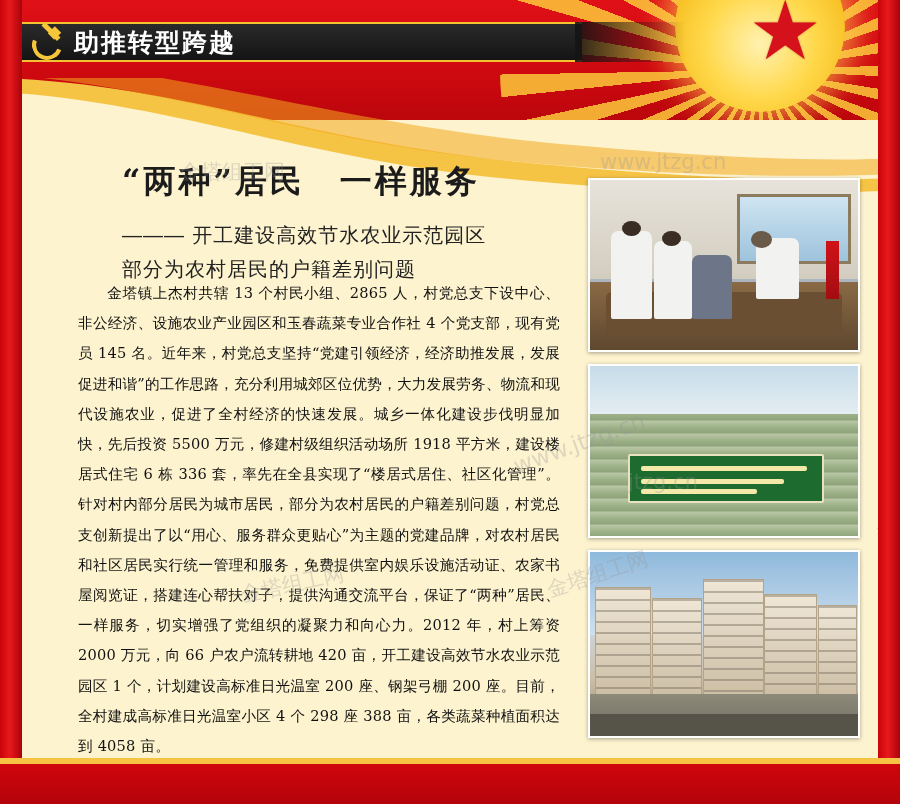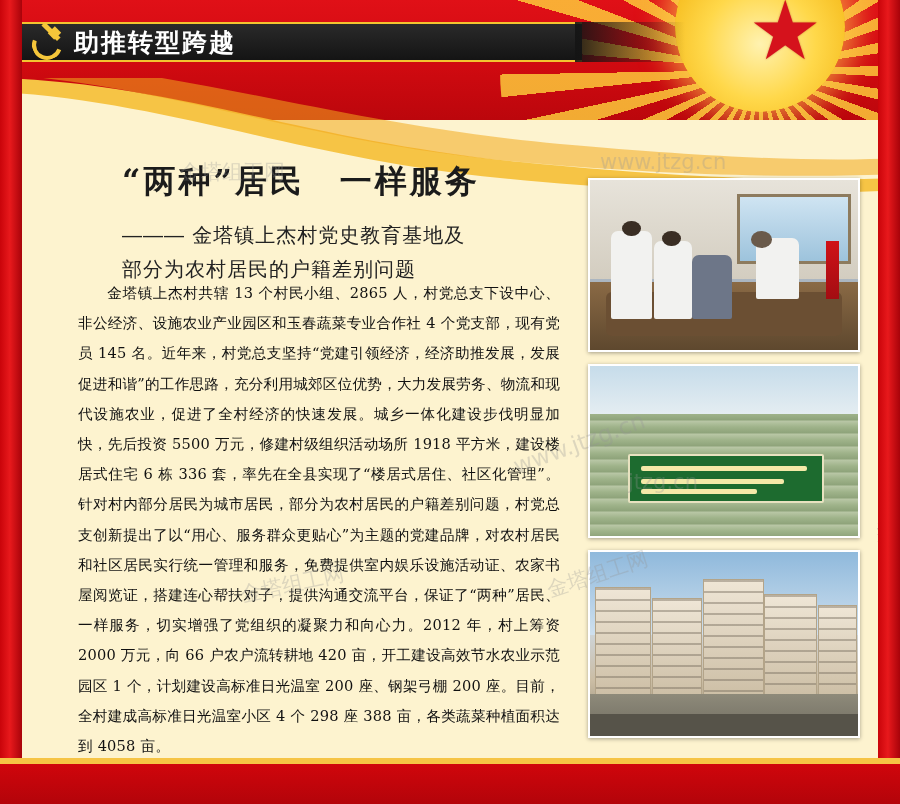--- a/index.html
+++ b/index.html
@@ -310,21 +310,21 @@
     <path d="M0,0 C180,10 300,70 520,92 C680,108 800,112 900,108 L900,120 L0,120 Z" fill="#fdf3cf"></path>
     <path d="M0,0 C180,6 300,62 520,84 C680,100 800,104 900,100 L900,112 C800,118 660,116 500,100 C300,80 170,24 0,14 Z" fill="#f6c445"></path>
     <path d="M0,-20 C200,-6 340,46 560,66 C720,80 820,84 900,80 L900,96 C800,100 660,98 500,82 C300,62 170,8 0,-4 Z" fill="#f2a91e" opacity="0.55"></path>
   </svg>
 
   <div class="content">
 
     <div class="headline-block">
       <div class="headline">“两种”居民　一样服务</div>
       <div class="subhead">
-        <div>――― 金塔镇上杰村党史教育基地及</div>
+        <div>――― 开工建设高效节水农业示范园区</div>
         <div>部分为农村居民的户籍差别问题</div>
       </div>
     </div>
 
     <div class="body-text">金塔镇上杰村共辖 13 个村民小组、2865 人，村党总支下设中心、非公经济、设施农业产业园区和玉春蔬菜专业合作社 4 个党支部，现有党员 145 名。近年来，村党总支坚持“党建引领经济，经济助推发展，发展促进和谐”的工作思路，充分利用城郊区位优势，大力发展劳务、物流和现代设施农业，促进了全村经济的快速发展。城乡一体化建设步伐明显加快，先后投资 5500 万元，修建村级组织活动场所 1918 平方米，建设楼居式住宅 6 栋 336 套，率先在全县实现了“楼居式居住、社区化管理”。针对村内部分居民为城市居民，部分为农村居民的户籍差别问题，村党总支创新提出了以“用心、服务群众更贴心”为主题的党建品牌，对农村居民和社区居民实行统一管理和服务，免费提供室内娱乐设施活动证、农家书屋阅览证，搭建连心帮扶对子，提供沟通交流平台，保证了“两种”居民、一样服务，切实增强了党组织的凝聚力和向心力。2012 年，村上筹资 2000 万元，向 66 户农户流转耕地 420 亩，开工建设高效节水农业示范园区 1 个，计划建设高标准日光温室 200 座、钢架弓棚 200 座。目前，全村建成高标准日光温室小区 4 个 298 座 388 亩，各类蔬菜种植面积达到 4058 亩。</div>
 
     <div class="photos">
 
       <div class="photo photo-1">
         <div class="p1-wall"></div>

